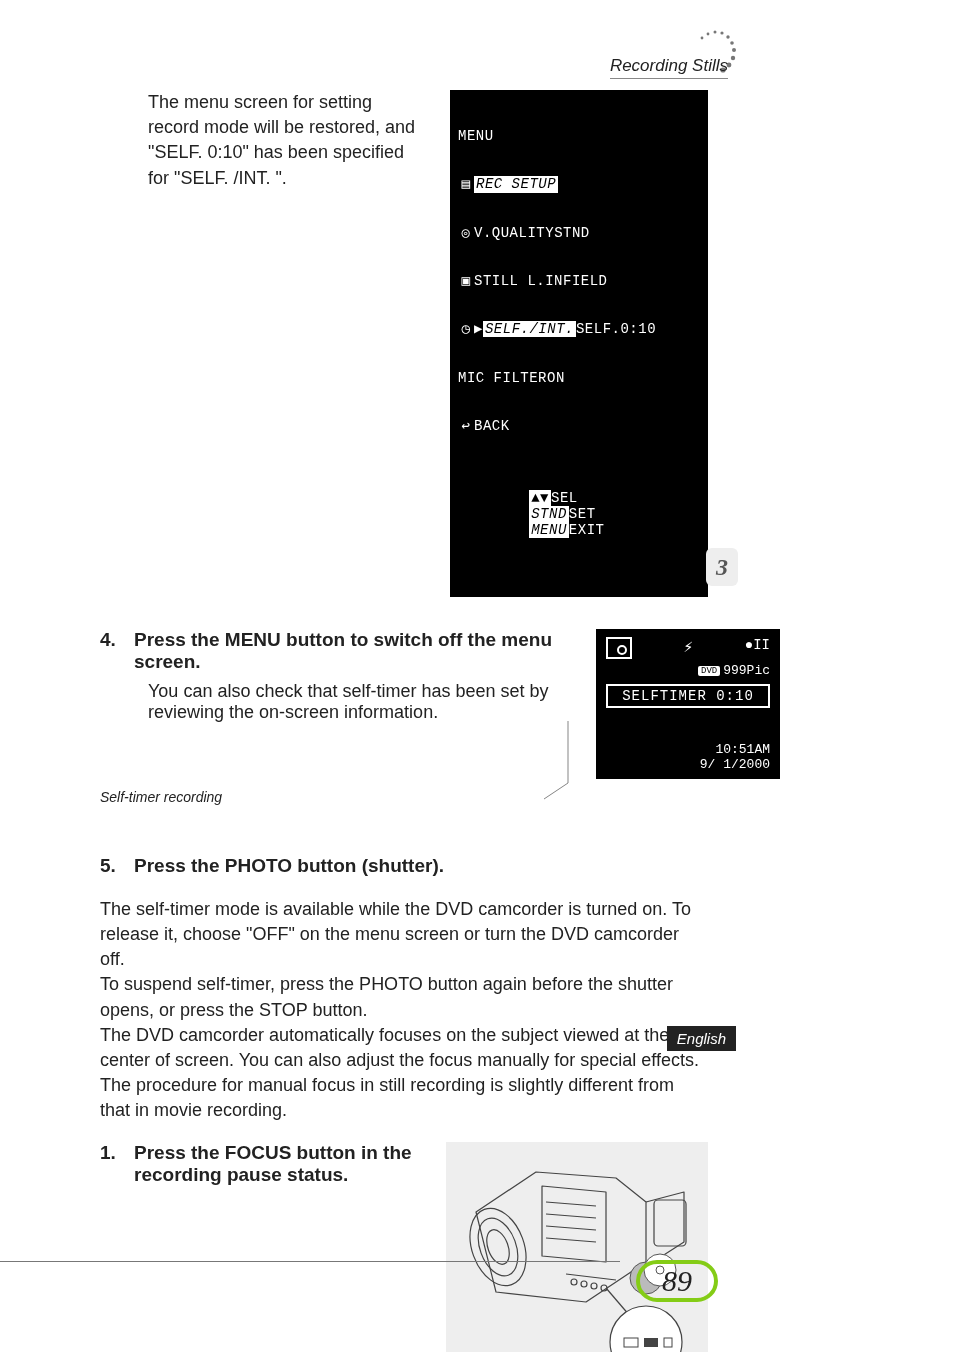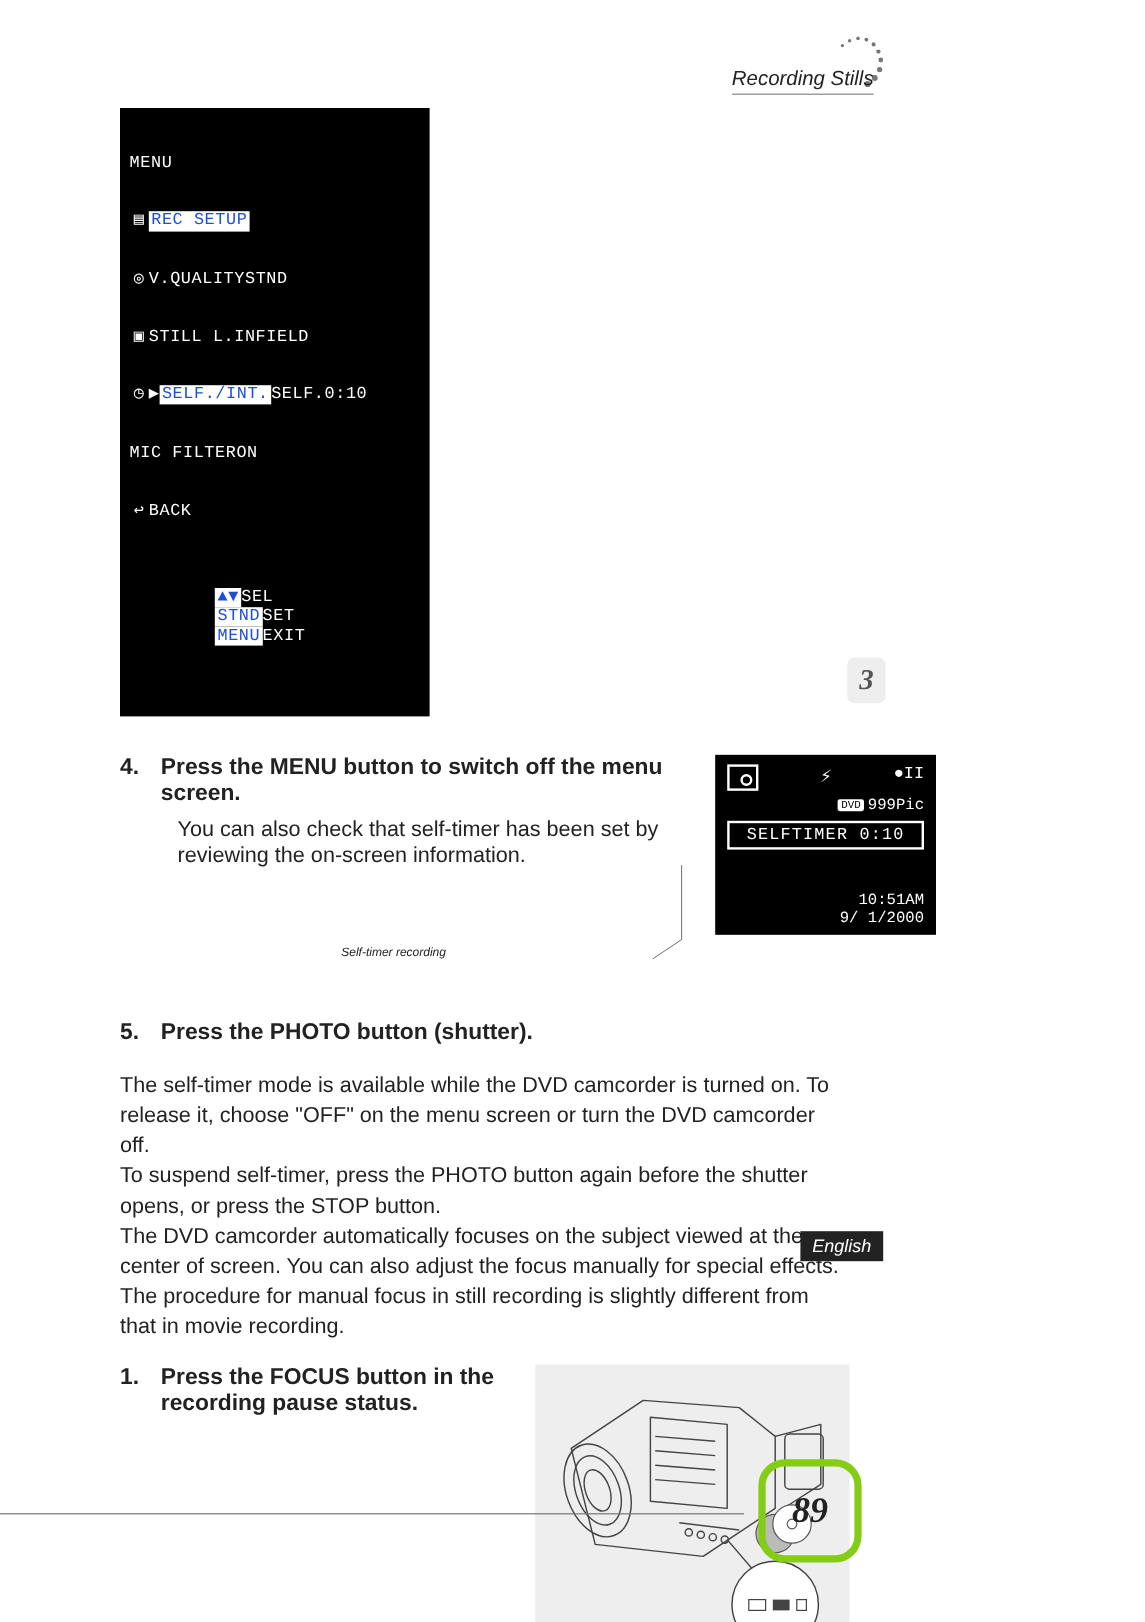--- a/index.html
+++ b/index.html
@@ -52,22 +52,23 @@
     color: #fff;
     font-family: "Courier New", monospace;
     font-size: 14px;
     line-height: 1.15;
     padding: 6px 8px 10px 8px;
     letter-spacing: 0.5px;
     white-space: pre;
   }
   .menu-screen .inv {
     background: #fff;
-    color: #1d4ed8;
+    color: #000000;
     padding: 0 2px;
+    font-style: italic;
   }
   .menu-row { display: flex; }
   .menu-icon {
     display: inline-block;
     width: 16px;
     text-align: center;
   }
   .menu-sel-row {
     margin-top: 8px;
   }
@@ -160,22 +161,22 @@
     position: absolute;
     bottom: 6px;
     right: 10px;
     text-align: right;
     font-size: 13px;
     line-height: 1.15;
   }
 
   .caption {
     font-style: italic;
-    font-size: 10px;
-    text-align: center;
+    font-size: 14px;
+    text-align: left;
     margin-top: 8px;
     margin-right: 14px;
     position: relative;
   }
   .caption-line {
     stroke: #333;
     stroke-width: 0.6;
   }
 
   .section5 {
@@ -268,25 +269,25 @@
   .footer-discs {
     position: absolute;
     bottom: 56px;
     left: 628px;
   }
   .footer-discs svg { display: block; }
   .page-number-badge {
     position: absolute;
     bottom: 50px;
     right: 70px;
-    border: 6px solid #84cc16;
+    border: 4px solid #84cc16;
     border-radius: 22px;
-    padding: 20px 22px;
+    padding: 0 22px;
     font-size: 30px;
-    font-weight: 700;
+    font-weight: 400;
     font-family: Georgia, 'Times New Roman', serif;
     font-style: italic;
   }
 </style>
 </head>
 <body>
 
 <div class="page">
 
   <div class="dotted-arc">
@@ -305,20 +306,21 @@
       <circle cx="39" cy="37" r="2.4"></circle>
         <circle cx="33" cy="42" r="2.6"></circle>
     </g>
   </svg>
 
   <div class="header-right">
     <span>Recording Stills</span>
   </div>
 
   <div class="intro-row">
+    <div class="intro-text content-block">The menu screen for setting record mode will be restored, and "SELF. 0:10" has been specified for "SELF. /INT. ".</div>
 
     <div class="menu-screen">
       <div>MENU</div>
       <div class="menu-row"><span class="menu-icon">▤</span><span class="inv">REC SETUP</span></div>
       <div class="menu-row"><span class="menu-icon">◎</span> <span>V.QUALITY</span>   <span>STND</span></div>
       <div class="menu-row"><span class="menu-icon">▣</span> <span>STILL L.IN</span>  <span>FIELD</span></div>
       <div class="menu-row"><span class="menu-icon">◷</span><span>▶</span><span class="inv">SELF./INT.</span> <span>SELF.0:10</span></div>
       <div class="menu-row">   <span>MIC FILTER</span>  <span>ON</span></div>
       <div class="menu-row"> <span class="menu-icon">↩</span><span>BACK</span></div>
       <div class="menu-sel-row">

